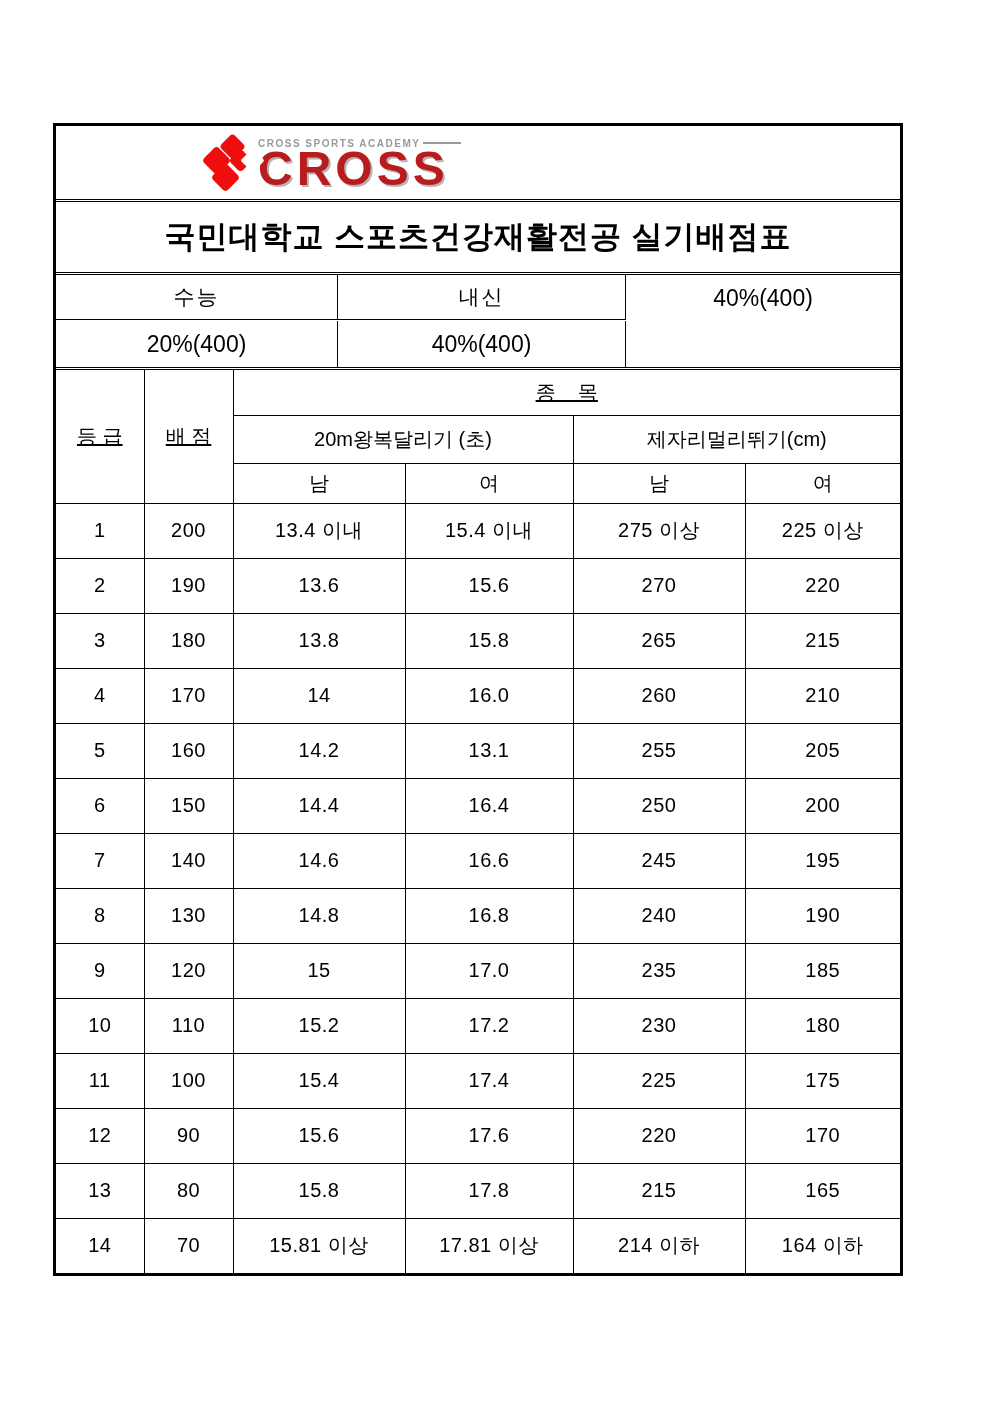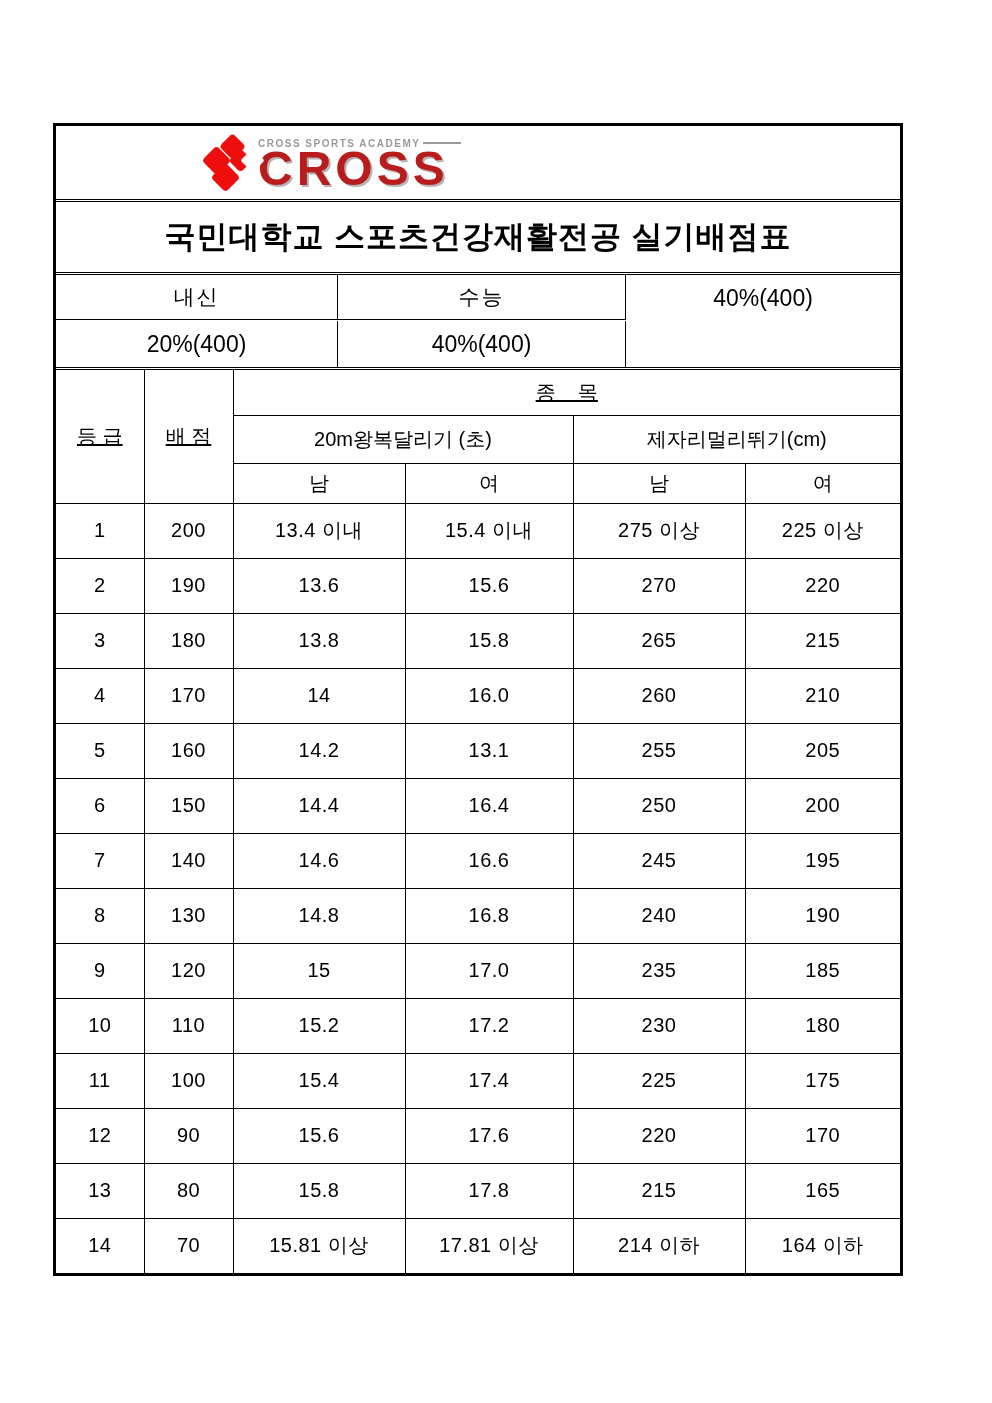--- a/index.html
+++ b/index.html
@@ -93,22 +93,22 @@
 
   <div class="dbl"></div>
 
   <div class="title-sec">
     <h1>국민대학교 스포츠건강재활전공 실기배점표</h1>
   </div>
 
   <div class="dbl"></div>
 
   <div class="ratio">
+    <div class="cell hd">수능</div>
     <div class="cell hd">내신</div>
-    <div class="cell hd">수능</div>
     <div class="cell val">40%(400)</div>
     <div class="cell val">20%(400)</div>
     <div class="cell val">40%(400)</div>
   </div>
 
   <div class="dbl"></div>
 
   <table class="main">
     <colgroup>
       <col style="width:88px">

